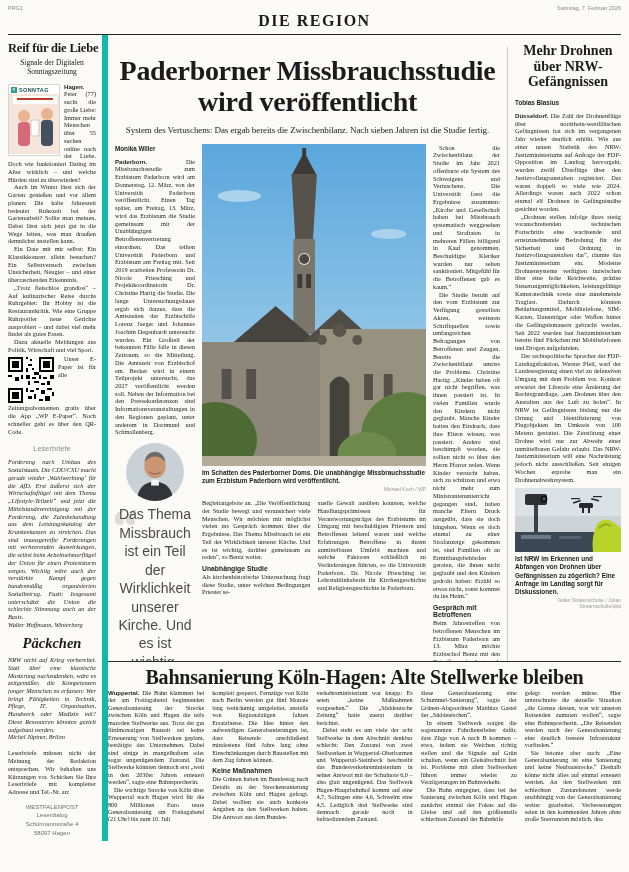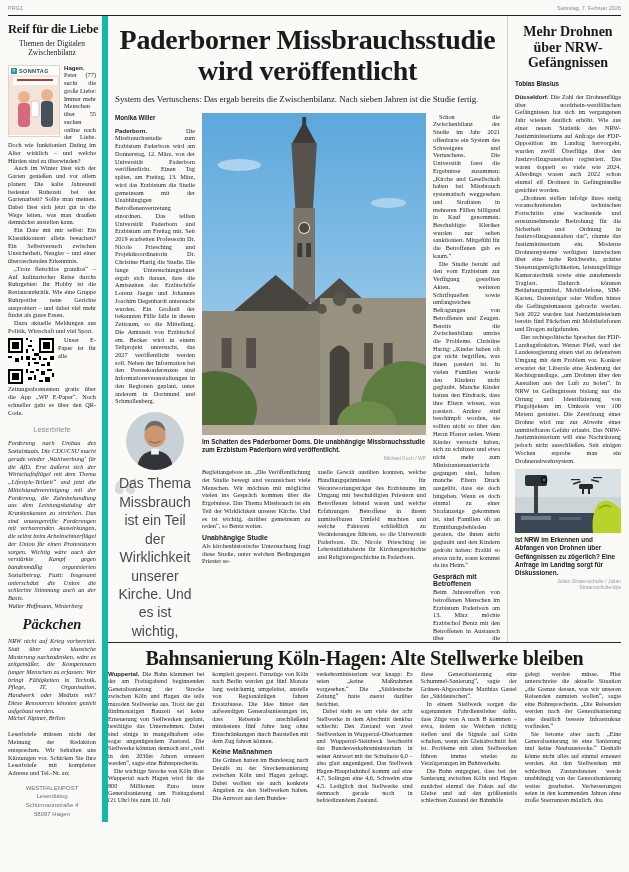--- a/index.html
+++ b/index.html
@@ -15,21 +15,21 @@
   .hdr-meta { display:flex; justify-content:space-between;
     font-family:"Liberation Sans",sans-serif; font-size:5.5px; color:#8a8a8a; }
   .hdr-title { text-align:center; font-size:16px; font-weight:700; letter-spacing:1.5px; margin-top:1px; }
   .hdr-rule { border-bottom:1.2px solid #222; margin:4px 0 0; }
 
   
   .content { display:flex; padding:0 8px; height:806px; }
   .rail { width:100px; padding:4px 6px 0 0; border-right:6px solid #14b8a6; overflow:hidden; }
   .center { flex:1; display:flex; flex-direction:column; overflow:hidden; }
   .top-row { display:flex; height:626px; overflow:hidden; }
-  .main-art { width:400px; padding:0 7px; border-right:1px solid #cfcdc8; overflow:hidden; }
+  .main-art { width:400px; padding:0 7px; border-right:1px solid #cfcdc8; overflow:hidden;margin-top:12px; }
   .drone-art { width:113px; padding:4px 0 0 7px; overflow:hidden; }
 
   
   .rail-title { text-align:center; font-size:12.5px; font-weight:700; white-space:nowrap; letter-spacing:-0.2px; margin-top:2px;}
   .rail-sub { text-align:center; font-size:7.5px; line-height:1.25; margin:2px 8px 6px; }
   .t { font-size:6.3px; line-height:1.23; text-align:justify; }
   .ind { text-indent:6px; }
   .b { font-family:"Liberation Sans",sans-serif; font-weight:700; font-size:6.1px; }
   .cover { float:left; width:52px; height:72px; margin:1px 4px 1px 0;
     border:0.5px solid #d8d5cf; background:#fff; overflow:hidden; }
@@ -43,21 +43,21 @@
   .letter-title { text-align:center; font-style:italic; font-weight:700; font-size:14.5px; line-height:1.05; margin:3px 0 5px; }
   .letter-text { font-style:italic; }
   .letter-author { font-style:italic; font-size:6.3px; margin-bottom:8px; }
   .note { margin-top:9px; }
   .addr { text-align:center; font-family:"Liberation Sans",sans-serif; font-size:6px;
     line-height:1.45; color:#6e6e6e; margin-top:7px; }
 
   
   .headline { text-align:center; font-size:28px; line-height:1.12; font-weight:700;
     letter-spacing:-0.3px; margin:8px 4px 7px; }
-  .deck { font-size:9px; letter-spacing:-0.1px; margin-bottom:9px; white-space:nowrap; }
+  .deck { text-align:center; font-size:9px; letter-spacing:-0.1px; margin-bottom:9px; white-space:nowrap; }
   .art-body { display:flex; gap:7px; height:527px; overflow:hidden; }
   .colA { width:80px; overflow:hidden; }
   .colMid { width:224px; overflow:hidden; }
   .colD { flex:1; overflow:hidden; }
   .byline { font-family:"Liberation Sans",sans-serif; font-weight:700; font-size:6.3px; margin:1px 0 6px; }
   .photo-main { width:224px; height:322px; display:block; }
   .caption { font-family:"Liberation Sans",sans-serif; font-weight:700; font-size:6.4px; line-height:1.28; margin-top:3px; }
   .credit { font-family:"Liberation Sans",sans-serif; font-size:5px; color:#9a9a9a; text-align:right; margin-top:1px; }
   .mid-cols { display:flex; gap:7px; margin-top:7px; }
   .mid-col { width:108.5px; overflow:hidden; }
@@ -86,28 +86,29 @@
 </head>
 <body>
 
 <div class="page">
 
   <div class="hdr">
     <div class="hdr-meta">
       <span>PRG1</span>
       <span>Samstag, 7. Februar 2026</span>
     </div>
+    <div class="hdr-title">DIE REGION</div>
     <div class="hdr-rule"></div>
   </div>
 
   <div class="content">
 
     <div class="rail">
       <div class="rail-title">Reif für die Liebe</div>
-      <div class="rail-sub">Themen der Digitalen Zwischenbilanz</div>
+      <div class="rail-sub">Signale der Digitalen Sonntagszeitung</div>
 
       <div class="cover">
         <div class="cover-head">
           <span class="cover-burger">≡</span>
           <span class="cover-logo">SONNTAG</span>
         </div>
         <svg width="52" height="60" viewBox="0 0 52 60">
           <rect width="52" height="60" fill="#f4e4da"></rect>
           <rect x="4" y="2" width="44" height="8" fill="#fff"></rect>
           <rect x="8" y="4" width="36" height="2" fill="#c0392b"></rect>

